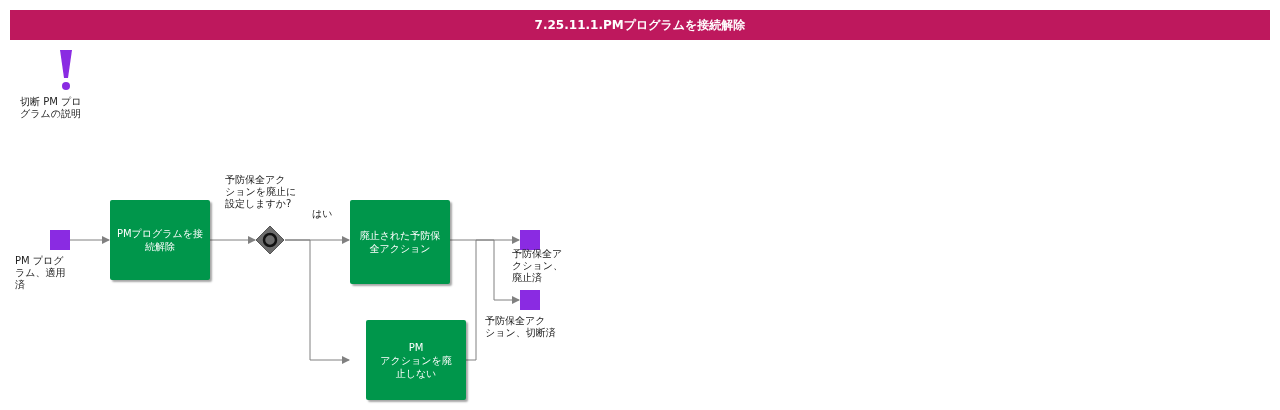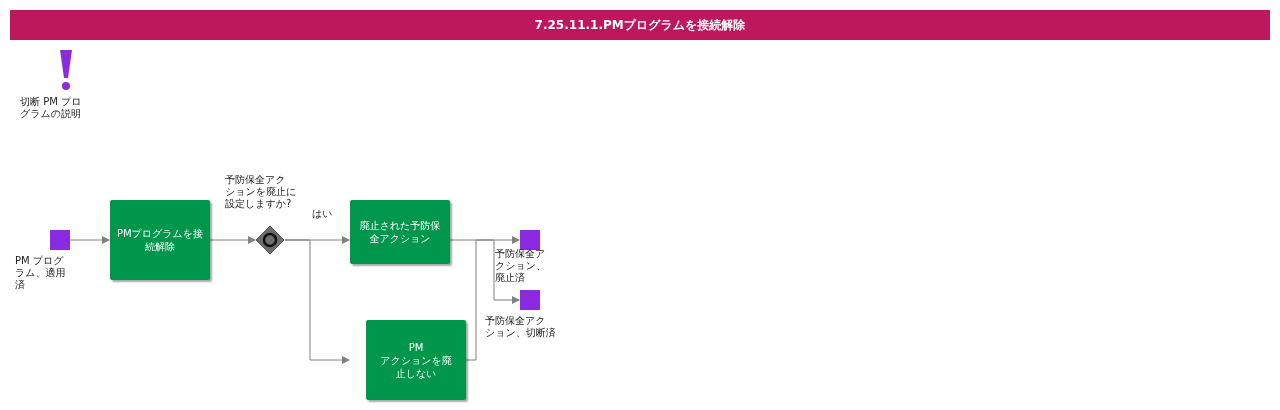--- a/index.html
+++ b/index.html
@@ -65,37 +65,37 @@
   <div>予防保全アク</div>
   <div>ションを廃止に</div>
   <div>設定しますか?</div>
 </div>
 <svg style="position:absolute;left:255px;top:225px" width="32" height="32">
   <polygon points="15,1 29,15 15,29 1,15" fill="#6e6e6e" stroke="#555" stroke-width="1"></polygon>
   <circle cx="15" cy="15" r="6" fill="none" stroke="#111" stroke-width="2.5"></circle>
 </svg>
 <div class="lbl" style="left:312px;top:208px;width:30px;">はい</div>
 
-<div class="task" style="left:350px;top:200px;width:100px;height:64px;">
+<div class="task" style="left:350px;top:200px;width:100px;height:84px;">
   <div>
     <div>廃止された予防保</div>
     <div>全アクション</div>
   </div>
 </div>
 
 <div class="task" style="left:350px;top:320px;width:100px;height:80px;margin-left:16px;">
   <div>
     <div>PM</div>
     <div>アクションを廃</div>
     <div>止しない</div>
   </div>
 </div>
 
 <div class="evt" style="left:520px;top:230px;"></div>
-<div class="lbl" style="left:495px;top:248px;width:70px;">
+<div class="lbl" style="left:512px;top:248px;width:70px;">
   <div>予防保全ア</div>
   <div>クション、</div>
   <div>廃止済</div>
 </div>
 
 <div class="evt" style="left:520px;top:290px;"></div>
 <div class="lbl" style="left:485px;top:315px;width:90px;">
   <div>予防保全アク</div>
   <div>ション、切断済</div>
 </div>

